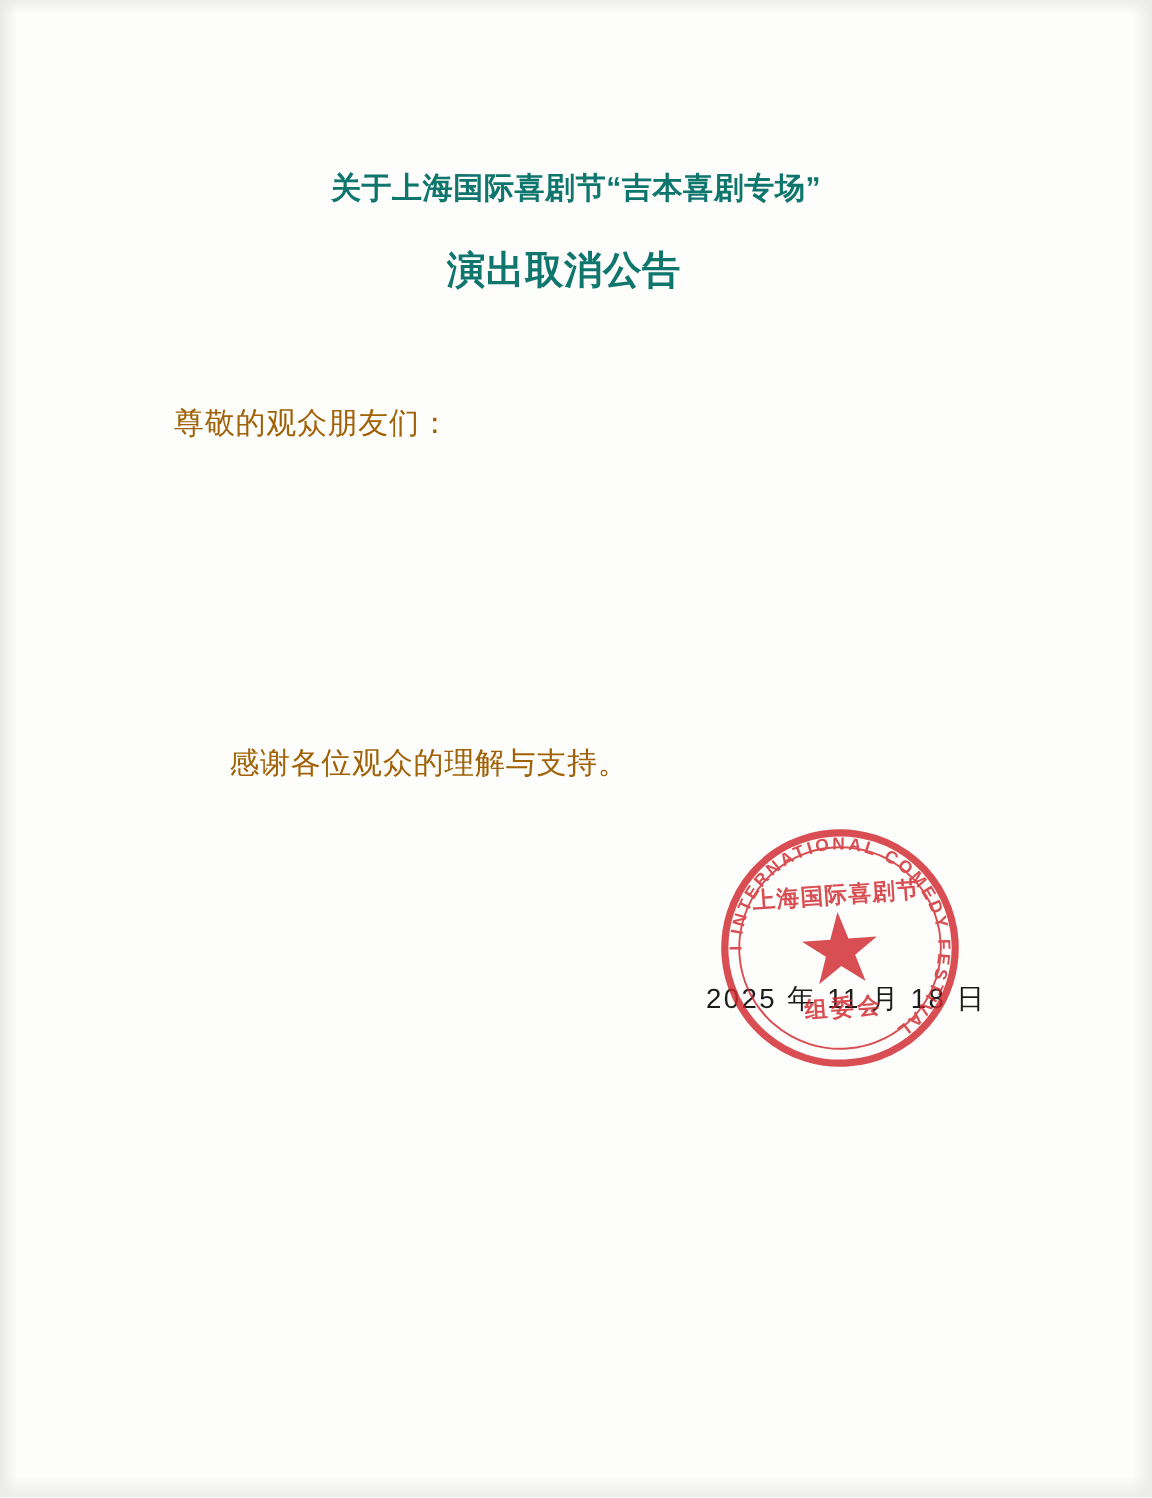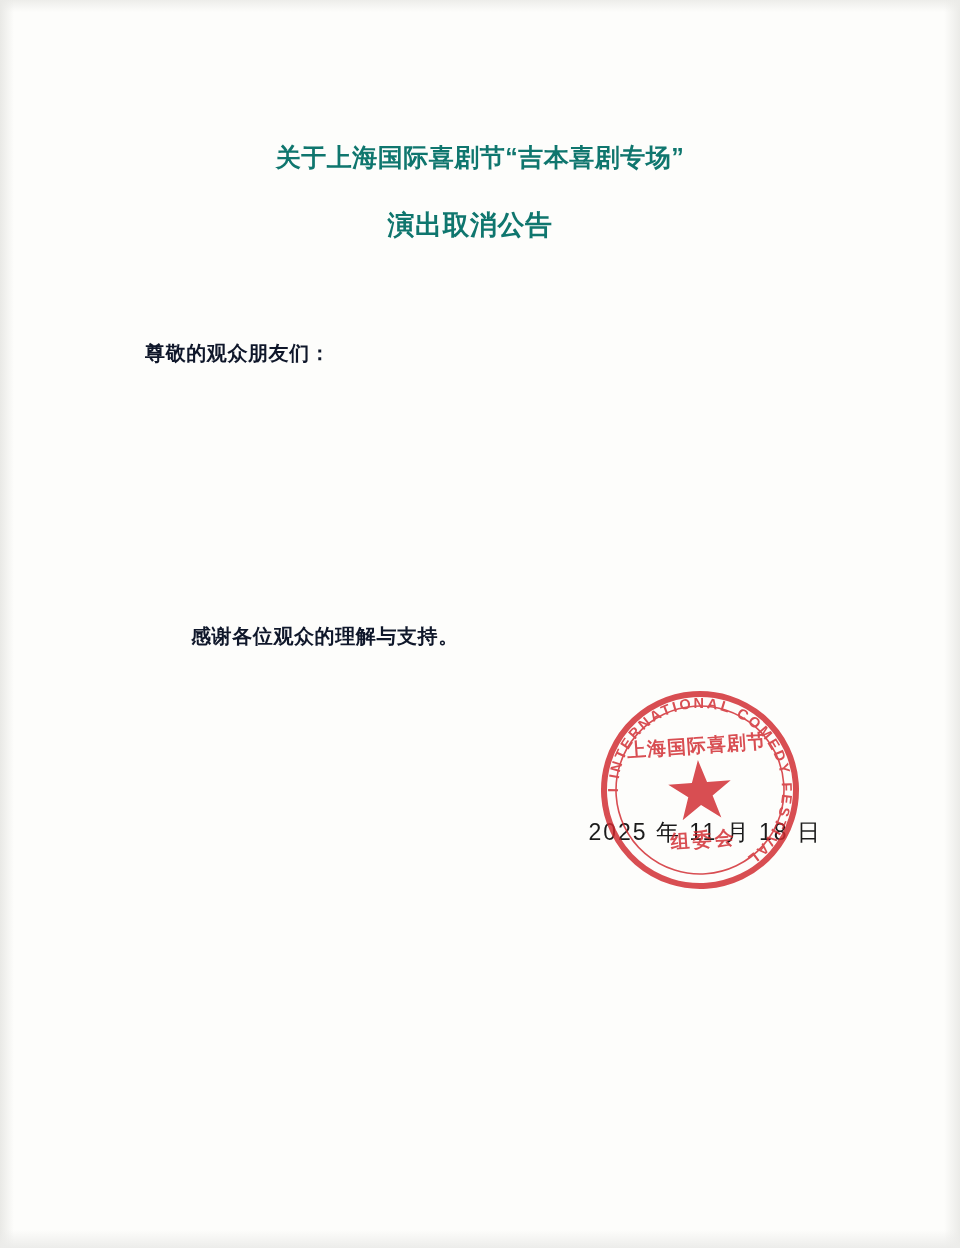--- a/index.html
+++ b/index.html
@@ -68,33 +68,32 @@
     position: absolute;
     left: 0; top: 140px;
     width: 960px;
     font-size: 25px;
     line-height: 34px;
   }
   #title-2 {
     position: absolute;
     left: 0; top: 208px;
     width: 940px;
-    font-size: 27px;
+    font-size: 32px;
     line-height: 34px;
   }
 
   
   .para {
     position: absolute;
-    color: #0f172a;
-    font-size: 20px;
+    color: #a16207;
+    font-size: 25px;
     line-height: 52px;
     letter-spacing: 0.6px;
     width: 690px;
-    font-weight: bold;
   }
   #salutation {
     left: 145px;
     top: 327px;
   }
   #para-1 {
     left: 145px;
     top: 388px;
     text-indent: 46px;
     text-align: justify;

